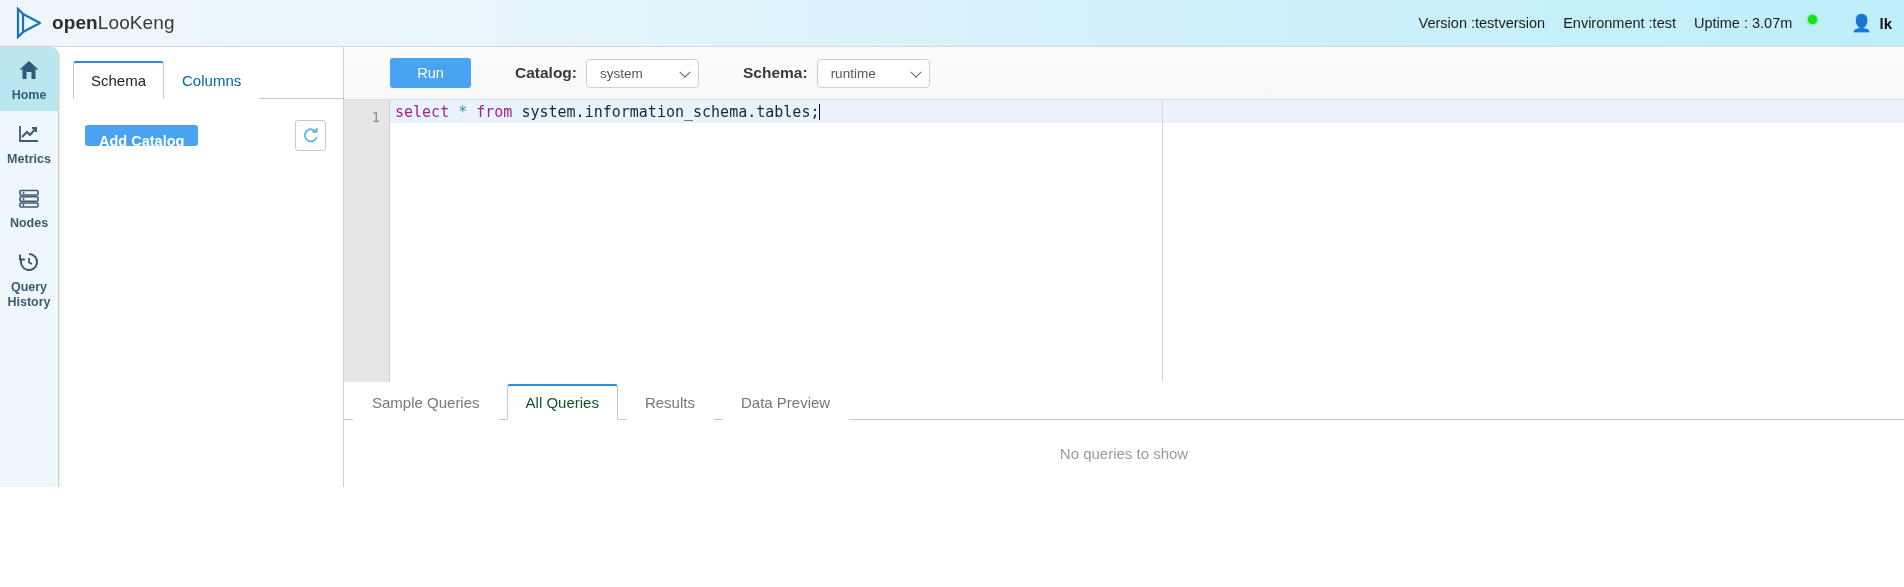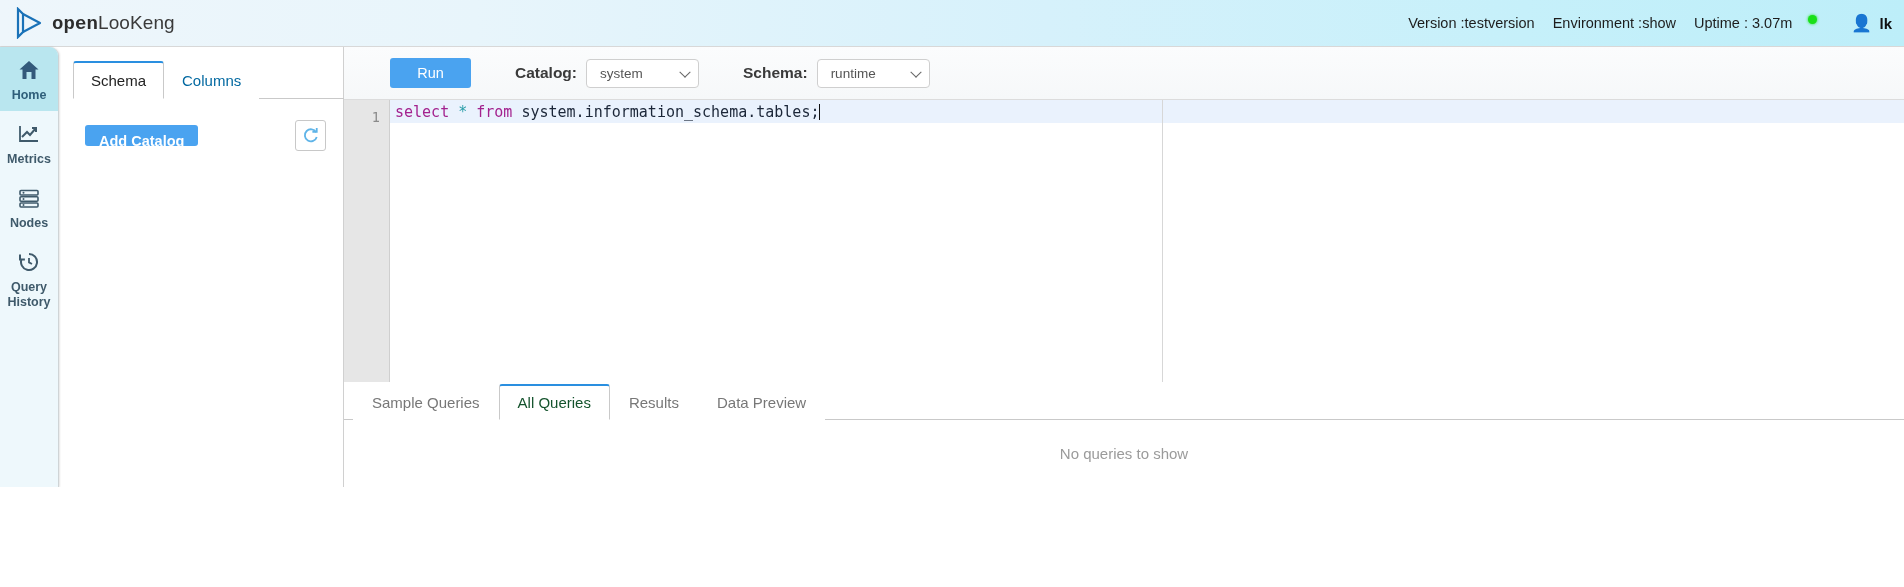--- a/index.html
+++ b/index.html
@@ -15,21 +15,21 @@
   #header {
     position: absolute; left: 0; top: 0;
     width: 1904px; height: 47px;
     background: linear-gradient(to right, #eef6fb 0%, #e8f5fb 25%, #d6f1fb 55%, #c6f0fa 80%, #bdeef9 100%);
     border-bottom: 1px solid #d8d8d8;
     display: flex; align-items: center;
   }
   #logo-wrap { display: flex; align-items: center; margin-left: 14px; }
   .logo-mark { width: 30px; height: 32px; margin-right: 8px; }
   .logo-text { font-size: 19px; letter-spacing: .1px; color: #3a3a3a; white-space: nowrap; }
-  .logo-text .b { font-weight: bold; color: #2d2d2d; font-family: Liberation Mono, monospace; }
+  .logo-text .b { font-weight: bold; color: #2d2d2d; }
 
   #header-right {
     margin-left: auto; display: flex; align-items: flex-start;
     padding-right: 12px; font-size: 14.5px; color: #1d1d1d;
     white-space: nowrap;
   }
   #header-right .hitem { margin-left: 18px; }
   .status-dot {
     width: 9px; height: 9px; border-radius: 50%;
     background: #19e019; margin-left: 16px;
@@ -146,21 +146,21 @@
     vertical-align: -3px; margin-left: 0px;
   }
   #edge-line {
     position: absolute; left: 772px; top: 0; width: 1px; height: 282px;
     background: #d7d7d7;
   }
 
   
   #btabs {
     height: 38px; border-bottom: 1px solid #c9c9c9; display: flex; align-items: flex-end;
-    padding-left: 9px; background: #fff;
+    padding-left: 9px; background: #fff; gap: 8px;
   }
   .btab {
     font-size: 15px; color: #777; padding: 8px 18px; background: #fff;
     border: 1px solid transparent; cursor: pointer; position: relative; top: 1px; white-space: nowrap;
   }
   .btab.active {
     color: #14532d; border: 1px solid #c9c9c9; border-bottom-color: #fff;
     border-top: 2px solid #2a8fe0; border-radius: 3px 3px 0 0;
   }
   #bpanel { height: 67px; position: relative; background: #fff; }
@@ -177,21 +177,21 @@
   <div id="logo-wrap">
     <svg class="logo-mark" viewBox="0 0 30 32">
       <path d="M4 2 L4 30 L9 25 L9 7 Z" fill="none" stroke="#1a72b8" stroke-width="2.2"></path>
       <path d="M9 7 L26 16 L9 25" fill="none" stroke="#1a72b8" stroke-width="2.2" stroke-linejoin="round"></path>
     </svg>
     <div class="logo-text"><span class="b">open</span><span>LooKeng</span></div>
   </div>
 
   <div id="header-right">
     <span class="hitem">Version :testversion</span>
-    <span class="hitem">Environment :show</span>
+    <span class="hitem">Environment :test</span>
     <span class="hitem">Uptime : 3.07m</span>
     <span class="status-dot"></span>
     <span class="user-glyph">👤</span>
     <span class="user-name">lk</span>
   </div>
 </div>
 
 <div id="sidenav">
 
   <div class="nav-item active">

